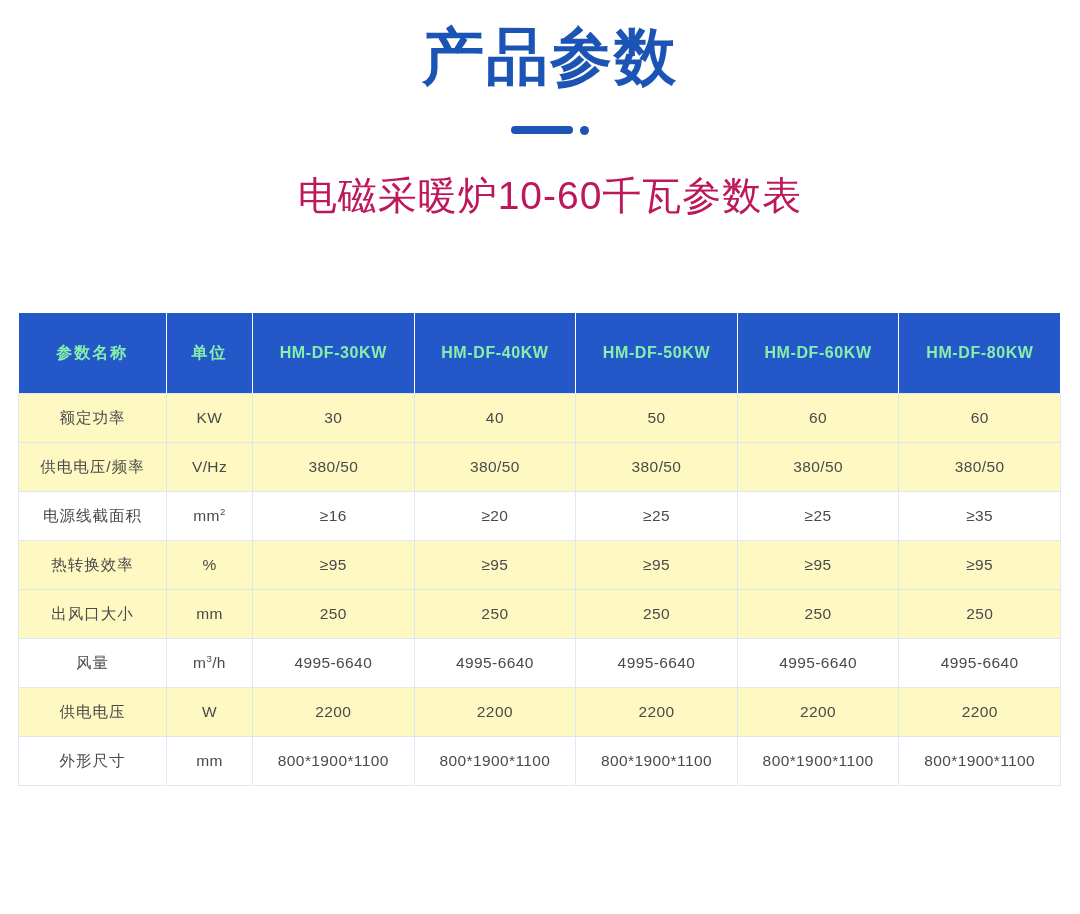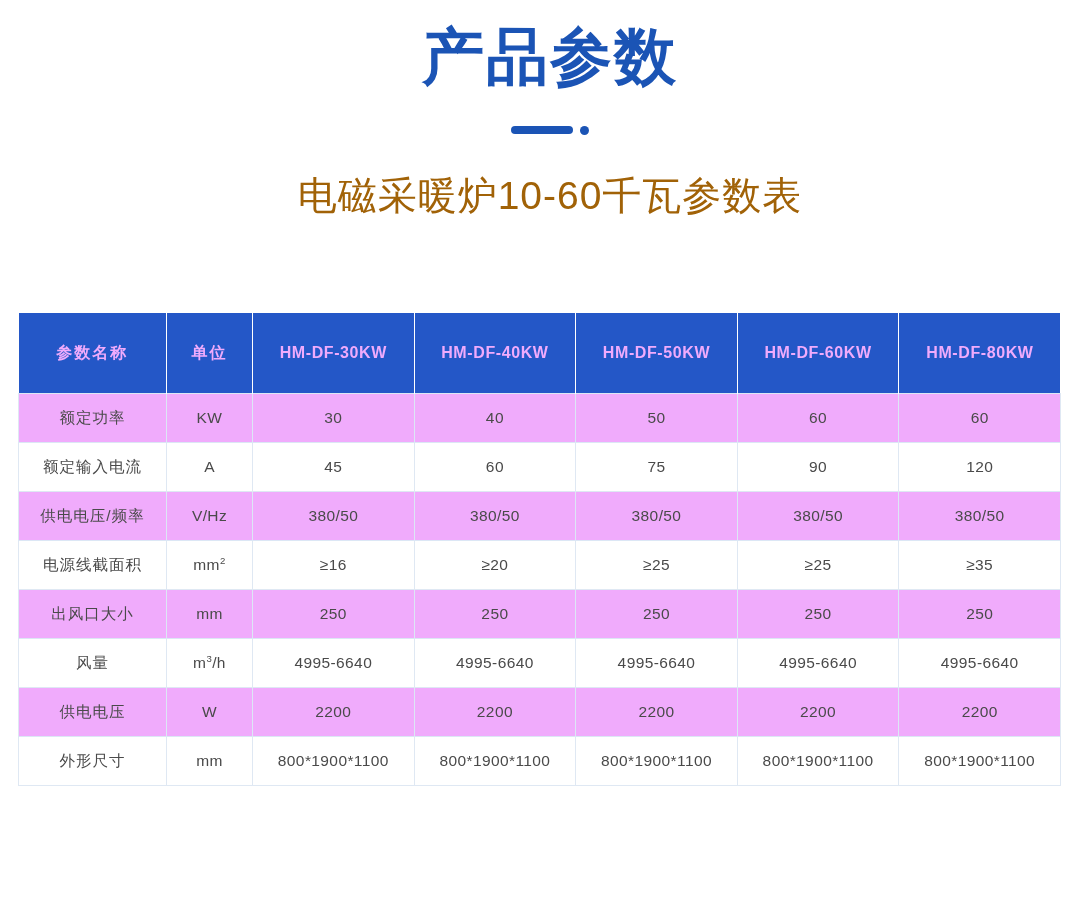--- a/index.html
+++ b/index.html
@@ -59,21 +59,21 @@
     border-radius: 50%;
     background: #1b54b5;
   }
 
   .subtitle {
     margin: 0;
     padding-top: 38px;
     font-size: 39px;
     line-height: 1.2;
     font-weight: 400;
-    color: #a16207;
+    color: #be185d;
     letter-spacing: 1px;
   }
 
   
   .table-wrap {
     position: absolute;
     left: 18px;
     top: 313px;
     width: 1042px;
   }
@@ -84,21 +84,21 @@
     table-layout: fixed;
     font-size: 15px;
   }
 
   table.spec col.c-name  { width: 148px; }
   table.spec col.c-unit  { width: 86px; }
   table.spec col.c-model { width: 161.6px; }
 
   table.spec thead th {
     background: #2457c7;
-    color: #f0abfc;
+    color: #86efac;
     font-weight: bold;
     font-size: 16px;
     height: 78px;
     border-right: 1px solid #ffffff;
     border-left: 1px solid #ffffff;
     letter-spacing: 0.6px;
     text-align: center;
     vertical-align: middle;
   }
   table.spec thead th:first-child { border-left: none; }
@@ -111,21 +111,21 @@
     vertical-align: middle;
     border: 1px solid #d9e4f2;
     color: #4a4a4a;
     font-size: 15.5px;
     letter-spacing: 0.4px;
   }
   table.spec tbody td.name-cell {
     letter-spacing: 1px;
   }
   table.spec tbody tr.odd td {
-    background: #f0abfc;
+    background: #fef9c3;
     border-color: #dce7f5;
     margin-top: 44px;
   }
   table.spec tbody tr.even td {
     background: #ffffff;
     border-color: #dfe8f3;
   }
   table.spec tbody tr td:first-child { border-left: 1px solid #dfe8f3; }
   table.spec tbody tr td:last-child  { border-right: 1px solid #dfe8f3; }
 
@@ -172,48 +172,48 @@
       <tbody id="spec-body">
           <tr class="odd">
             <td class="name-cell">额定功率</td>
             <td class="unit-cell">KW</td>
             <td class="value-cell">30</td>
             <td class="value-cell">40</td>
             <td class="value-cell">50</td>
             <td class="value-cell">60</td>
             <td class="value-cell">60</td>
           </tr>
-          <tr class="even">
-            <td class="name-cell">额定输入电流</td>
-            <td class="unit-cell">A</td>
-            <td class="value-cell">45</td>
-            <td class="value-cell">60</td>
-            <td class="value-cell">75</td>
-            <td class="value-cell">90</td>
-            <td class="value-cell">120</td>
-          </tr>
           <tr class="odd">
             <td class="name-cell">供电电压/频率</td>
             <td class="unit-cell">V/Hz</td>
             <td class="value-cell">380/50</td>
             <td class="value-cell">380/50</td>
             <td class="value-cell">380/50</td>
             <td class="value-cell">380/50</td>
             <td class="value-cell">380/50</td>
           </tr>
           <tr class="even">
             <td class="name-cell">电源线截面积</td>
             <td class="unit-cell"><span>mm</span><sup>2</sup></td>
             <td class="value-cell">≥16</td>
             <td class="value-cell">≥20</td>
             <td class="value-cell">≥25</td>
             <td class="value-cell">≥25</td>
             <td class="value-cell">≥35</td>
           </tr>
           <tr class="odd">
+            <td class="name-cell">热转换效率</td>
+            <td class="unit-cell">%</td>
+            <td class="value-cell">≥95</td>
+            <td class="value-cell">≥95</td>
+            <td class="value-cell">≥95</td>
+            <td class="value-cell">≥95</td>
+            <td class="value-cell">≥95</td>
+          </tr>
+          <tr class="odd">
             <td class="name-cell">出风口大小</td>
             <td class="unit-cell">mm</td>
             <td class="value-cell">250</td>
             <td class="value-cell">250</td>
             <td class="value-cell">250</td>
             <td class="value-cell">250</td>
             <td class="value-cell">250</td>
           </tr>
           <tr class="even">
             <td class="name-cell">风量</td>

